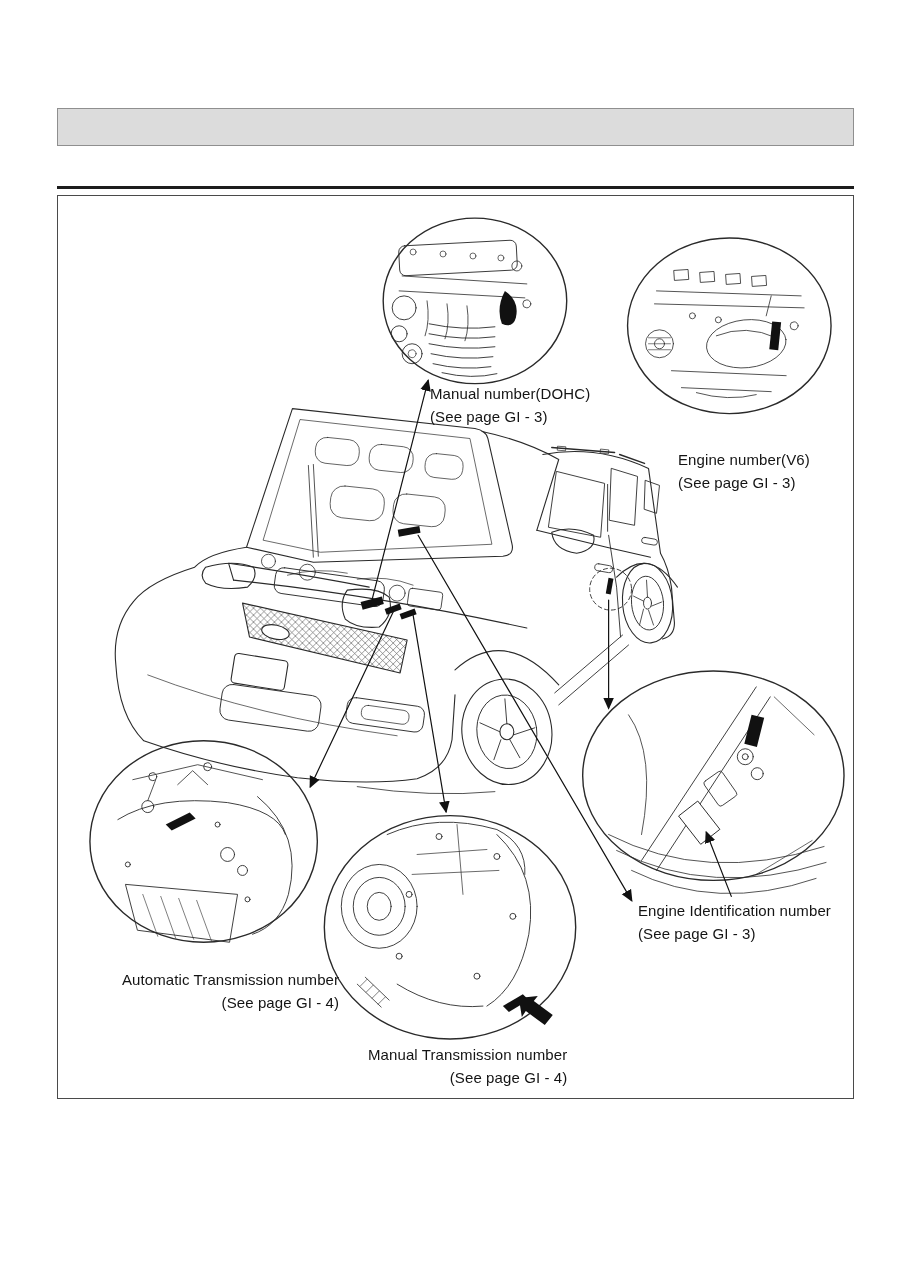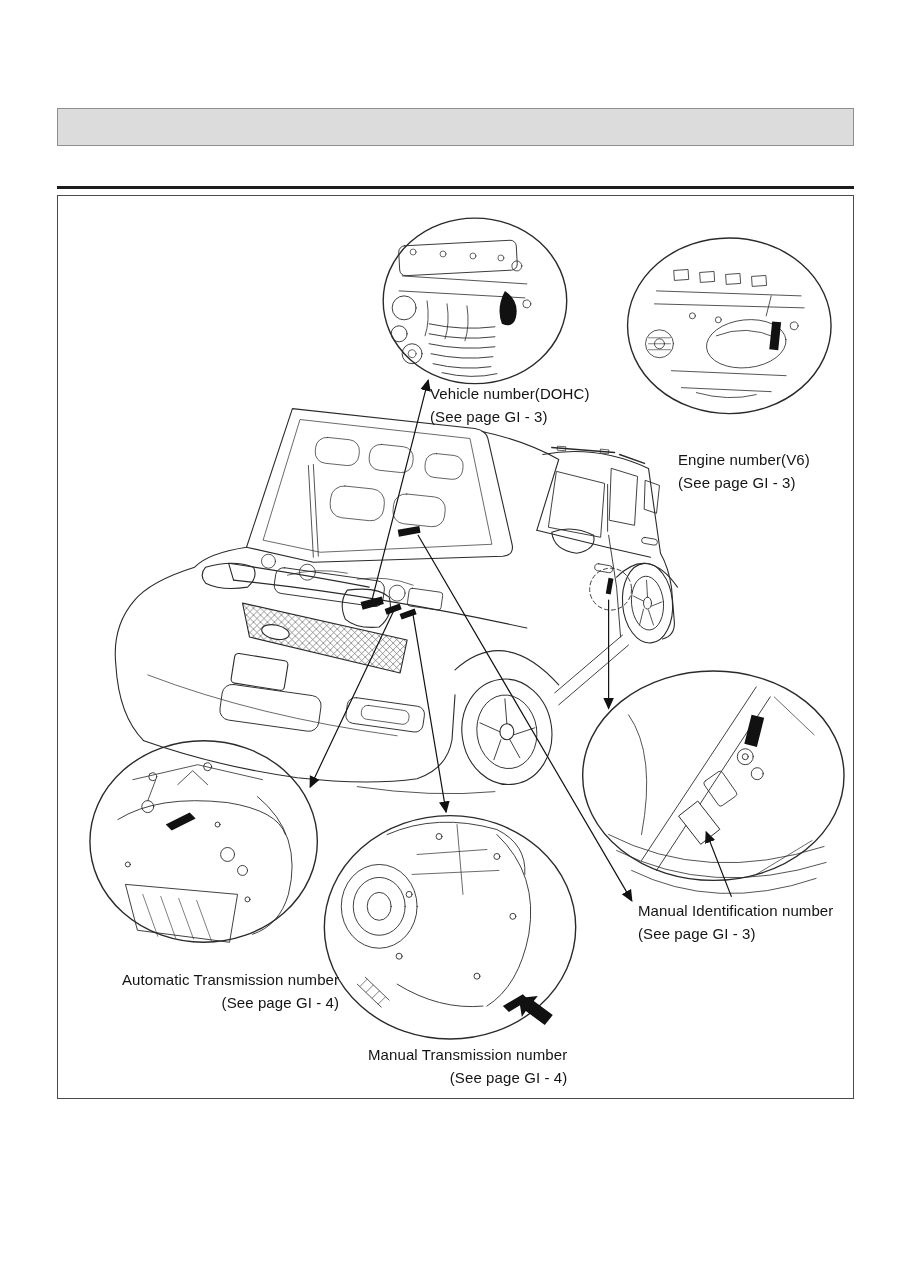--- a/index.html
+++ b/index.html
@@ -220,31 +220,31 @@
       <path d="M315,404 L371,185" marker-end="url(#ah)"></path>
       <path d="M336,417 L253,592" marker-end="url(#ah)"></path>
       <path d="M356,420 L389,617" marker-end="url(#ah)"></path>
       <path d="M552,405 L552,513" marker-end="url(#ah)"></path>
       <path d="M361,340 L575,706" marker-end="url(#ah)"></path>
       <path d="M675,702 L650,638" marker-end="url(#ah)"></path>
     </g>
   </svg>
 
   <div class="callout lbl-dohc">
-    <div>Vehicle number(DOHC)</div>
+    <div>Manual number(DOHC)</div>
     <div>(See page GI - 3)</div>
   </div>
 
   <div class="callout lbl-v6">
     <div>Engine number(V6)</div>
     <div>(See page GI - 3)</div>
   </div>
 
   <div class="callout lbl-vin">
-    <div>Manual Identification number</div>
+    <div>Engine Identification number</div>
     <div>(See page GI - 3)</div>
   </div>
 
   <div class="callout lbl-auto">
     <div>Automatic Transmission number</div>
     <div>(See page GI - 4)</div>
   </div>
 
   <div class="callout lbl-manual">
     <div>Manual Transmission number</div>

